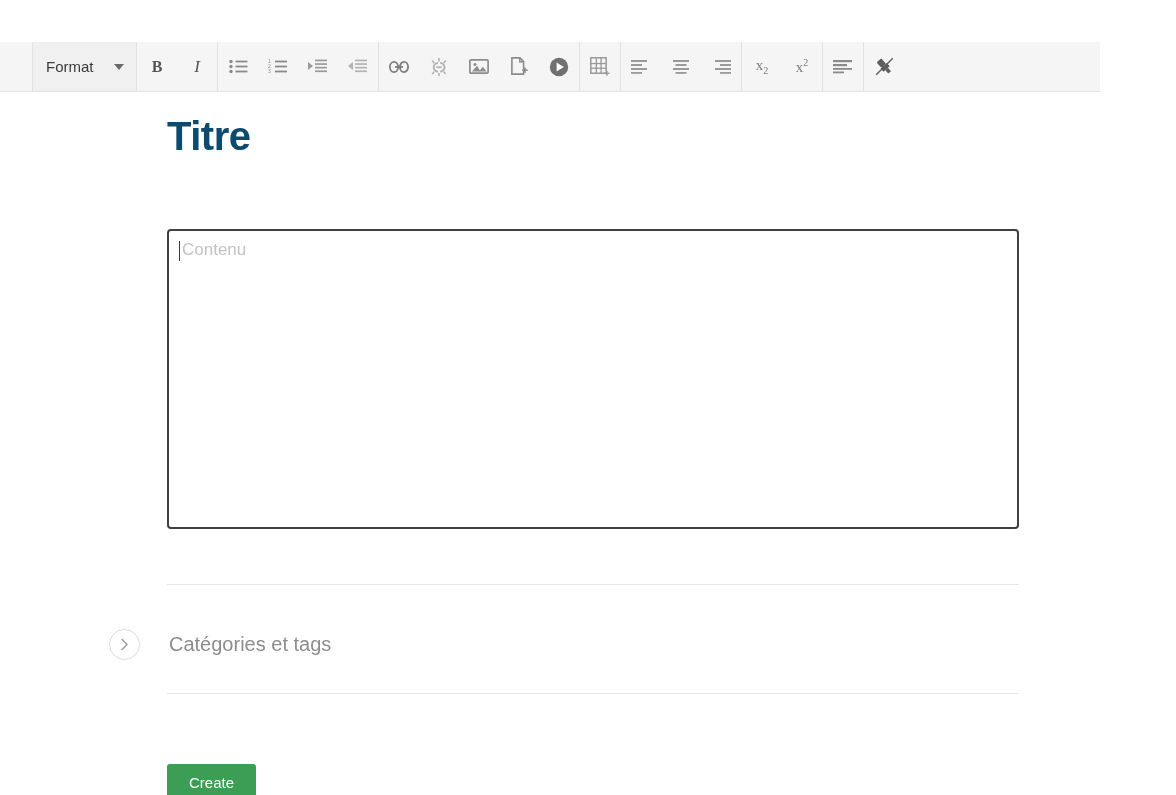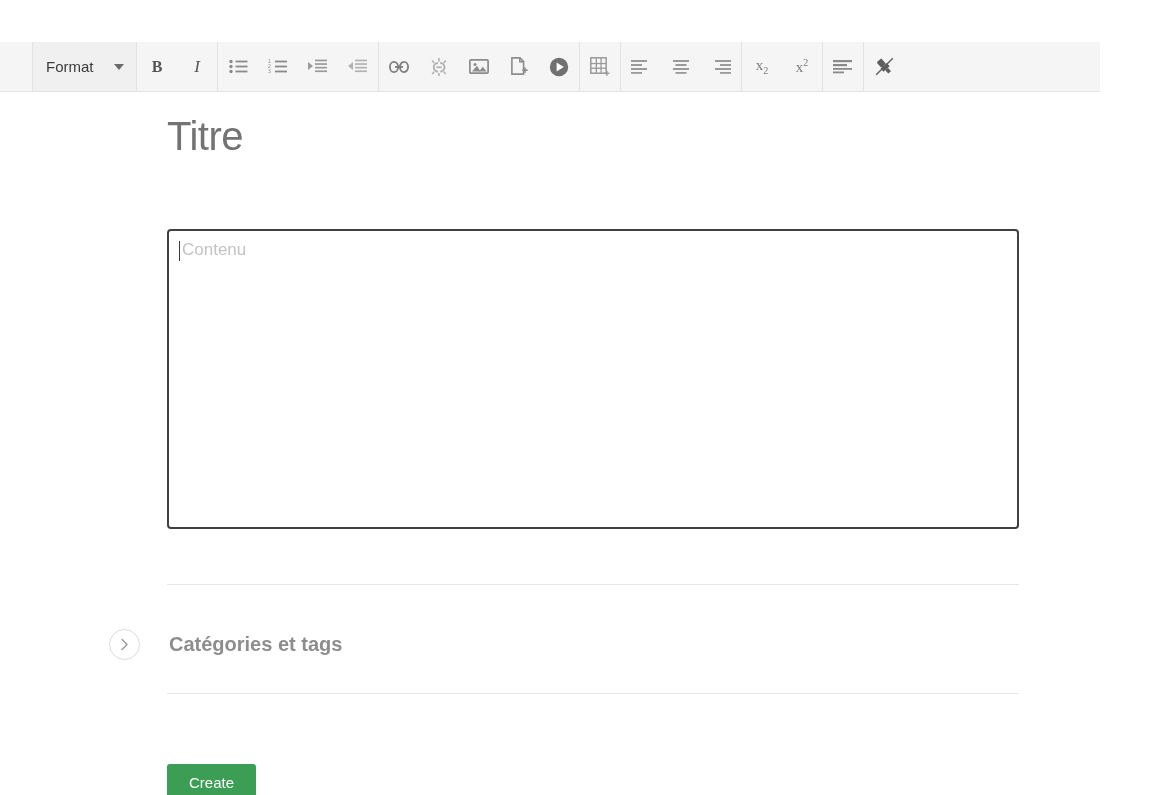--- a/index.html
+++ b/index.html
@@ -107,22 +107,22 @@
     height: 703px;
     background: #ffffff;
   }
 
   #title-input {
     position: absolute;
     left: 167px;
     top: 22px;
     width: 852px;
     font-size: 40px;
-    font-weight: normal;
-    color: #737373;
+    font-weight: bold;
+    color: #0c4a6e;
     letter-spacing: -0.5px;
     font-family: "Liberation Sans", sans-serif;
     cursor: text;
     line-height: 1.1;
   }
 
   #content-editor {
     position: absolute;
     left: 167px;
     top: 137px;
@@ -181,21 +181,21 @@
     justify-content: center;
     background: #ffffff;
     cursor: pointer;
     flex: none;
   }
   #categories-label {
     margin-left: 29px;
     font-size: 20px;
     color: #8d8d8d;
     font-family: "Liberation Sans", sans-serif;
-    font-weight: 700;
+    font-weight: 400;
   }
 
   #create-button {
     position: absolute;
     left: 167px;
     top: 672px;
     min-width: 89px;
     height: 36px;
     background: #3c9e54;
     border: none;

